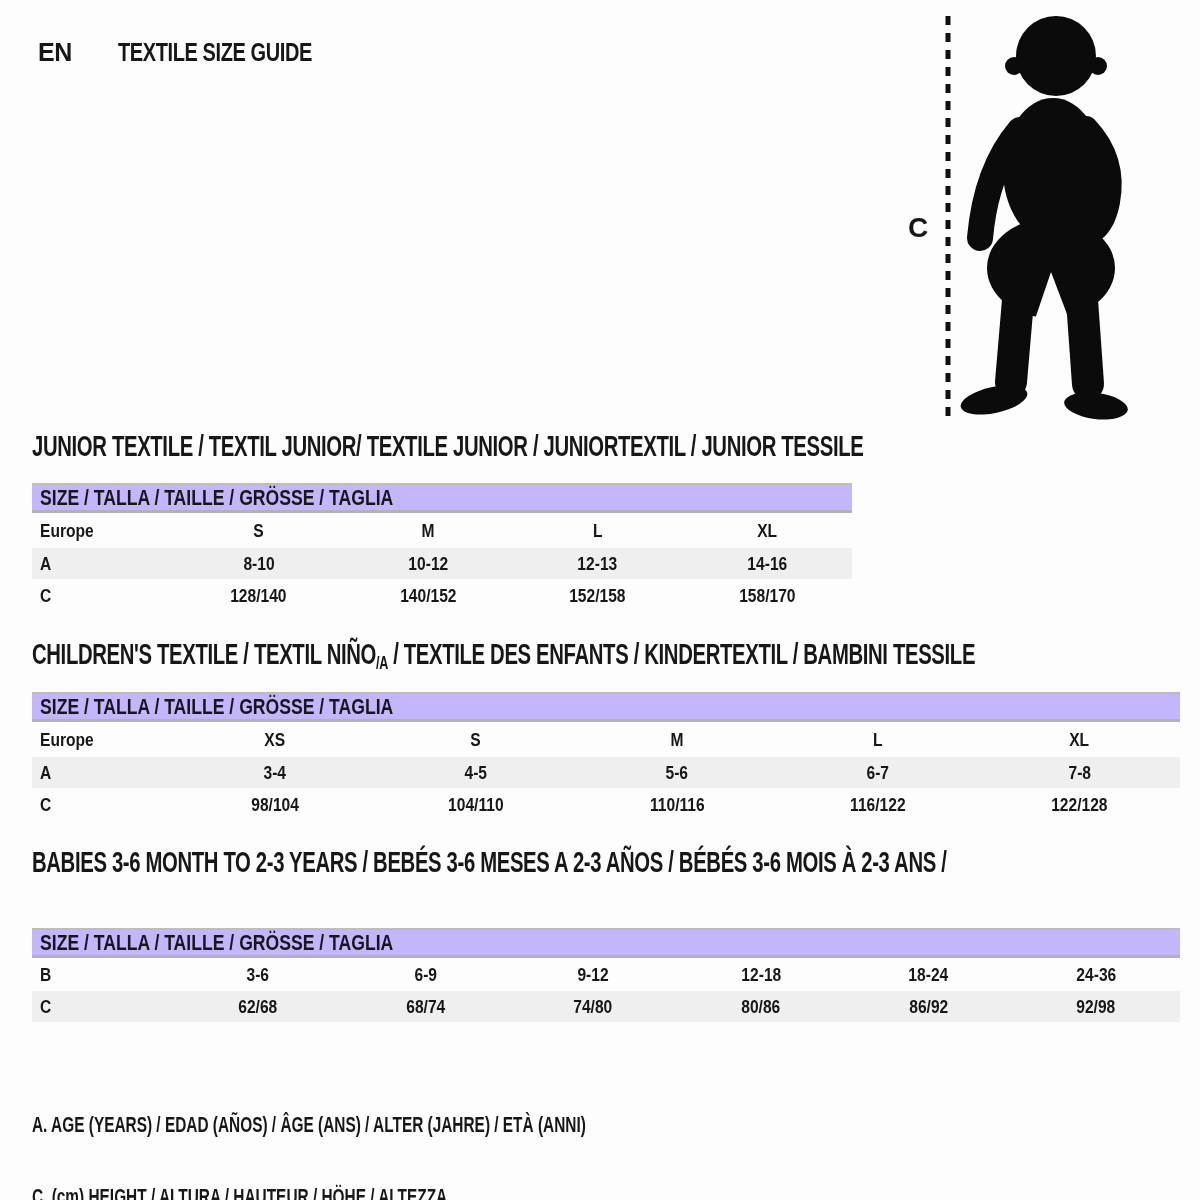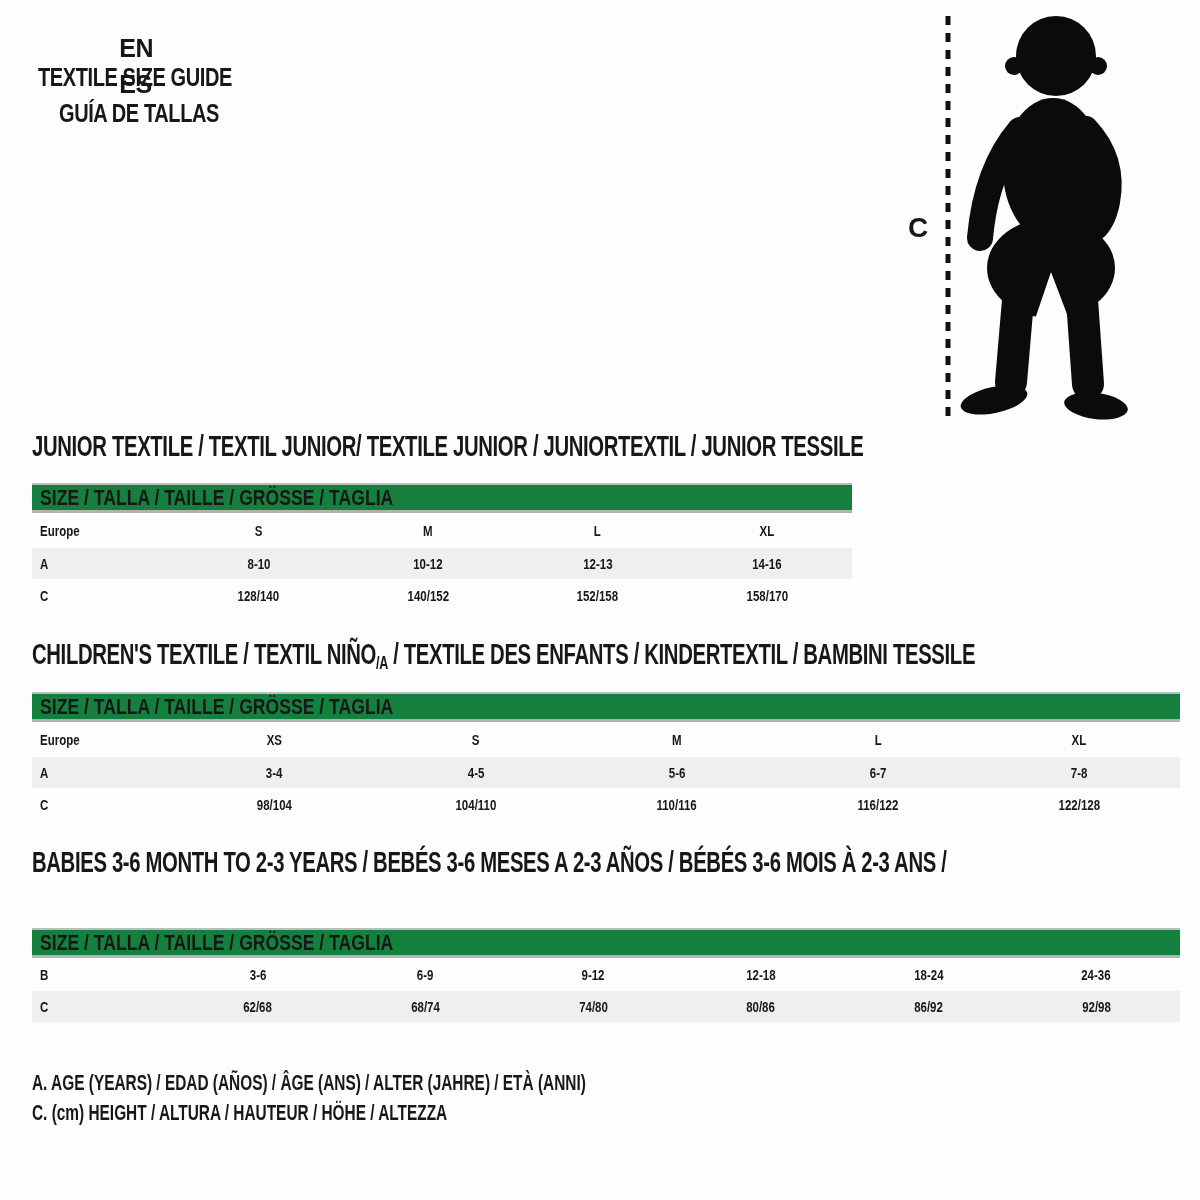--- a/index.html
+++ b/index.html
@@ -15,71 +15,67 @@
 
   
   .cond { display:inline-block; white-space:nowrap; transform-origin:0 50%; }
   .cx80 { transform:scaleX(0.80); }
   .cx72 { transform:scaleX(0.70); }
   .cx85 { transform:scaleX(0.82); transform-origin:50% 50%; }
   .cx85L { transform:scaleX(0.82); transform-origin:0 50%; }
 
   
   .lang-block { position:absolute; left:38px; top:34px; }
-  .lang-row { display:flex; height:36px; align-items:center; font-size:25px; letter-spacing:-0.5px;flex-direction:column; }
+  .lang-row { display:flex; height:36px; align-items:center; font-size:25px; letter-spacing:-0.5px; }
   .lang-code { width:80px; }
 
   
   .measure-line { position:absolute; left:944px; top:16px; }
   .measure-label { position:absolute; left:908px; top:212px; font-size:28px; }
   .toddler { position:absolute; left:958px; top:10px; }
 
   
   .sec-title { position:absolute; font-size:29px; letter-spacing:-0.5px; }
   .title-sub { font-size:18px; position:relative; top:5px; }
 
   
   .stable { position:absolute; left:32px; }
   .t1 { width:820px; }
   .t2, .t3 { width:1148px; }
   .size-band {
     display:flex; align-items:center;
     height:25px; padding-left:8px;
-    background:#15803d;
+    background:#c4b5fd;
     border-top:2px solid #bdbdbd;
     border-bottom:3px solid #b2b2b2;
     font-size:22px;
   }
-  .trow { display:grid; align-items:center; font-size:14px; }
+  .trow { display:grid; align-items:center; font-size:19px; }
   .t1 .trow { grid-template-columns:142px repeat(4,1fr); }
   .t2 .trow { grid-template-columns:142px repeat(5,1fr); }
   .t3 .trow { grid-template-columns:142px repeat(6,1fr); }
   .cell { text-align:center; }
   .label { text-align:left; padding-left:8px; }
   .row-europe { height:35px; }
   .row-shade { height:31px; background:#efefef; }
   .row-plain { height:33px; }
 
   
   .notes { position:absolute; left:32px; top:1068px; }
-  .note-line { height:30px; display:flex; align-items:center; font-size:22px; }
+  .note-line { height:30px; display:flex; align-items:center; font-size:22px;margin-top:42px; }
 </style>
 </head>
 <body>
 
 <div class="page">
 
   <div class="lang-block">
     <div class="lang-row">
       <span class="lang-code">EN</span>
       <span class="cond cx80">TEXTILE SIZE GUIDE</span>
-    </div>
-    <div class="lang-row">
-      <span class="lang-code">ES</span>
-      <span class="cond cx80">GUÍA DE TALLAS</span>
     </div>
   </div>
 
   <svg class="measure-line" width="8" height="402" viewBox="0 0 8 402">
     <line x1="4" y1="0" x2="4" y2="402" stroke="#101010" stroke-width="5" stroke-dasharray="9 8"></line>
   </svg>
   <div class="measure-label">C</div>
   <svg class="toddler" width="190" height="412" viewBox="0 0 190 412">
     <g fill="#0b0b0b" stroke="none">
       <circle cx="56" cy="56" r="9"></circle>

